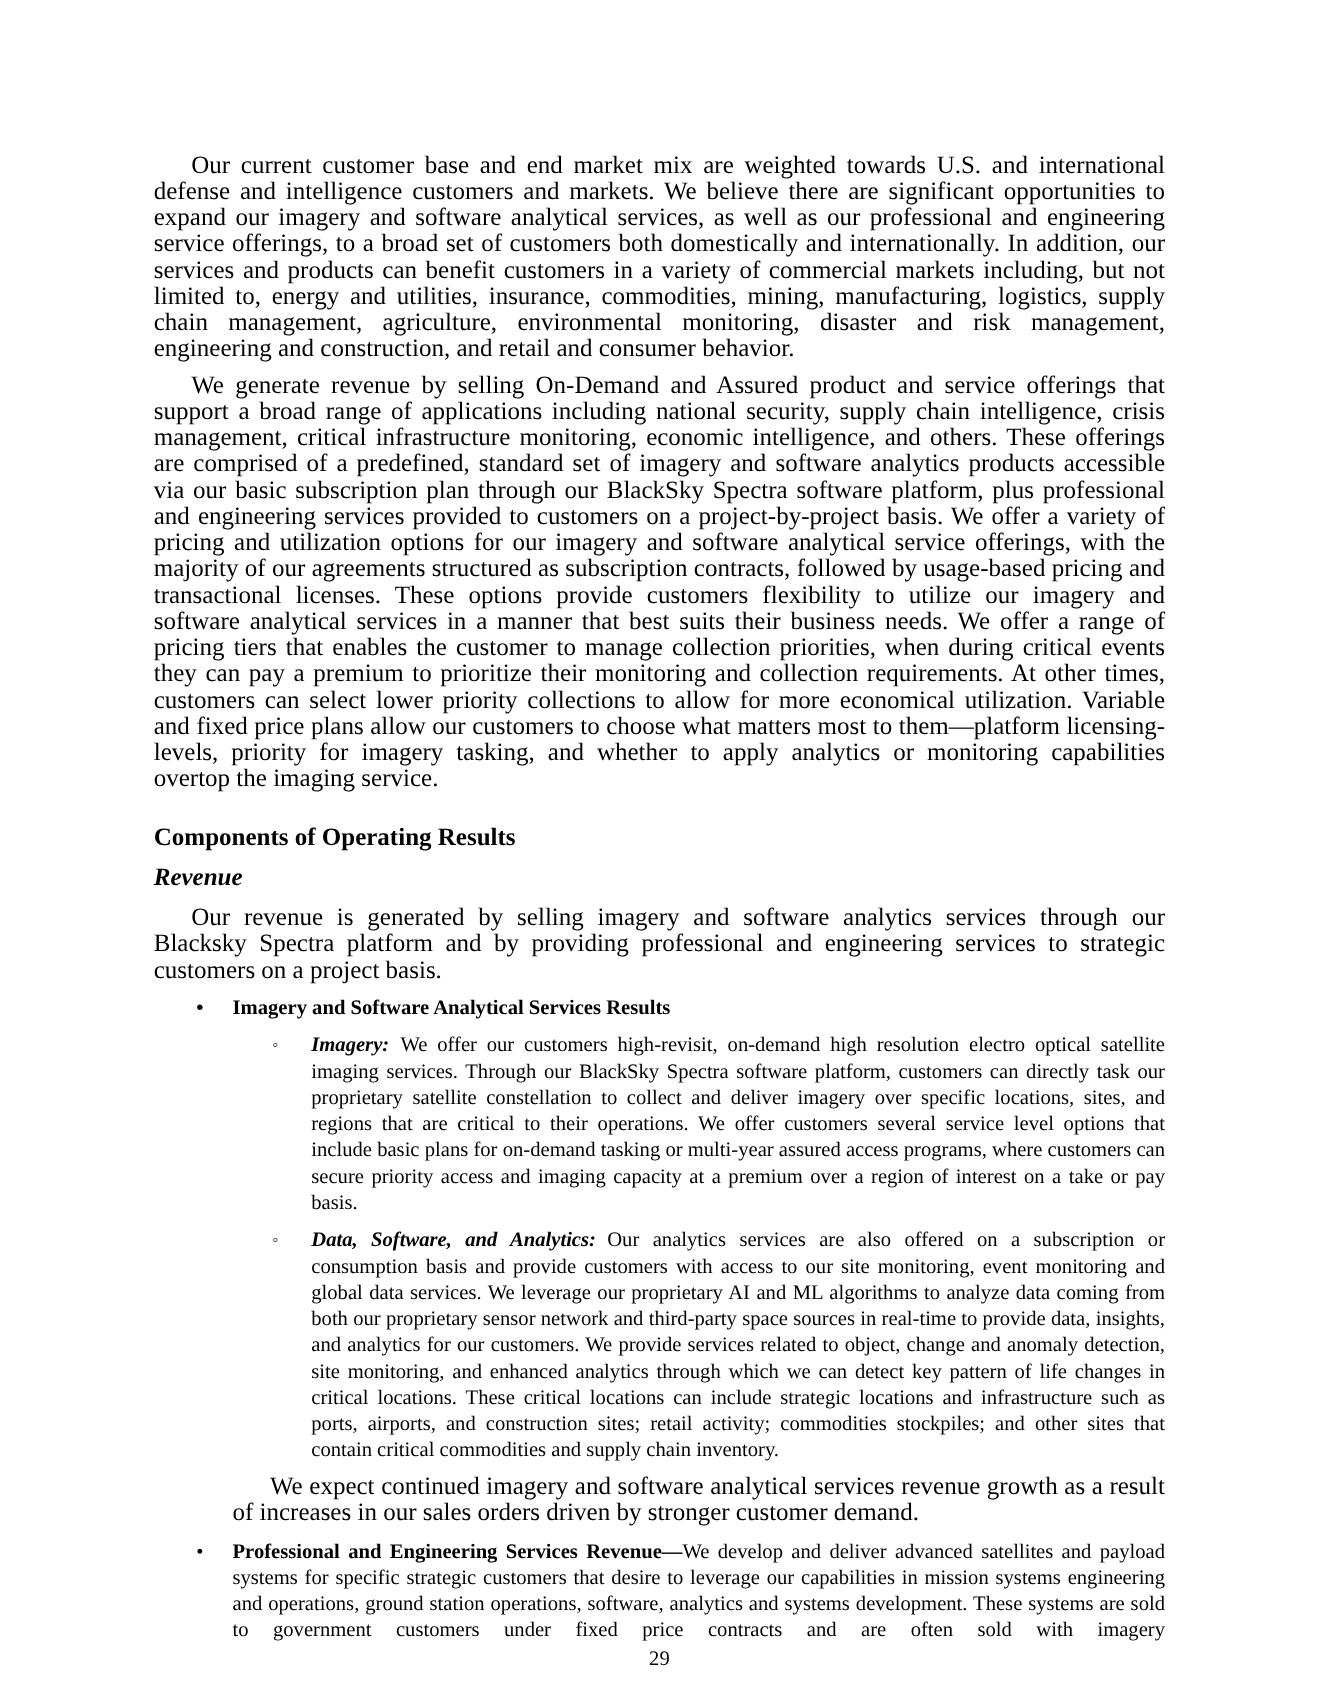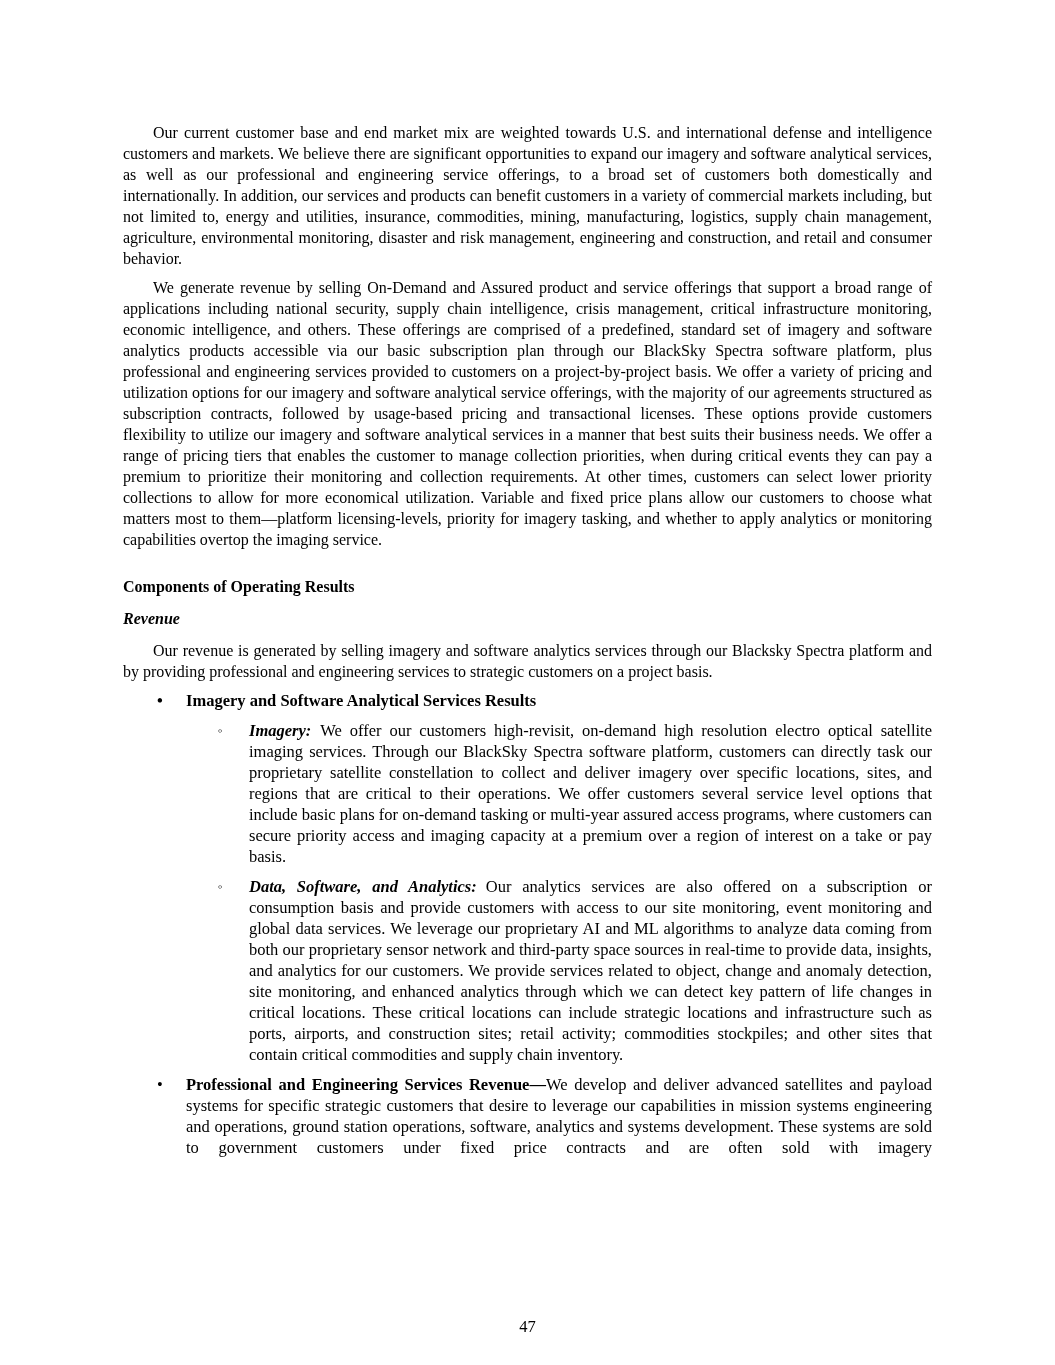--- a/index.html
+++ b/index.html
@@ -20,21 +20,21 @@
   }
   .content {
     position: absolute;
     left: 123px;
     top: 122px;
     width: 809px;
   }
   p, h2, h3 {
     margin: 0;
     padding: 0;
-    font-size: 16px;
+    font-size: 20px;
     line-height: 21px;
     font-weight: normal;
   }
   .para {
     text-align: justify;
     text-indent: 30px;
     margin-bottom: 8px;
   }
   .heading {
     font-weight: bold;
@@ -114,22 +114,23 @@
     <div class="bullet-l2">
       <span class="marker">◦</span>
       <span class="bold-italic lead-label">Imagery:</span><span>We offer our customers high-revisit, on-demand high resolution electro optical satellite imaging services. Through our BlackSky Spectra software platform, customers can directly task our proprietary satellite constellation to collect and deliver imagery over specific locations, sites, and regions that are critical to their operations. We offer customers several service level options that include basic plans for on-demand tasking or multi-year assured access programs, where customers can secure priority access and imaging capacity at a premium over a region of interest on a take or pay basis.</span>
     </div>
 
     <div class="bullet-l2">
       <span class="marker">◦</span>
       <span class="bold-italic lead-label">Data, Software, and Analytics:</span><span>Our analytics services are also offered on a subscription or consumption basis and provide customers with access to our site monitoring, event monitoring and global data services. We leverage our proprietary AI and ML algorithms to analyze data coming from both our proprietary sensor network and third-party space sources in real-time to provide data, insights, and analytics for our customers. We provide services related to object, change and anomaly detection, site monitoring, and enhanced analytics through which we can detect key pattern of life changes in critical locations. These critical locations can include strategic locations and infrastructure such as ports, airports, and construction sites; retail activity; commodities stockpiles; and other sites that contain critical commodities and supply chain inventory.</span>
     </div>
 
+    <p class="closing-para">We expect continued imagery and software analytical services revenue growth as a result of increases in our sales orders driven by stronger customer demand.</p>
 
     <div class="bullet-l1 justify-last">
       <span class="marker">•</span>
       <span class="bold">Professional and Engineering Services Revenue</span><span class="bold">—</span><span>We develop and deliver advanced satellites and payload systems for specific strategic customers that desire to leverage our capabilities in mission systems engineering and operations, ground station operations, software, analytics and systems development. These systems are sold to government customers under fixed price contracts and are often sold with imagery</span>
     </div>
 
   </div>
 
-  <div class="page-number">47</div>
+  <div class="page-number">29</div>
 </div>
 
 </body></html>

